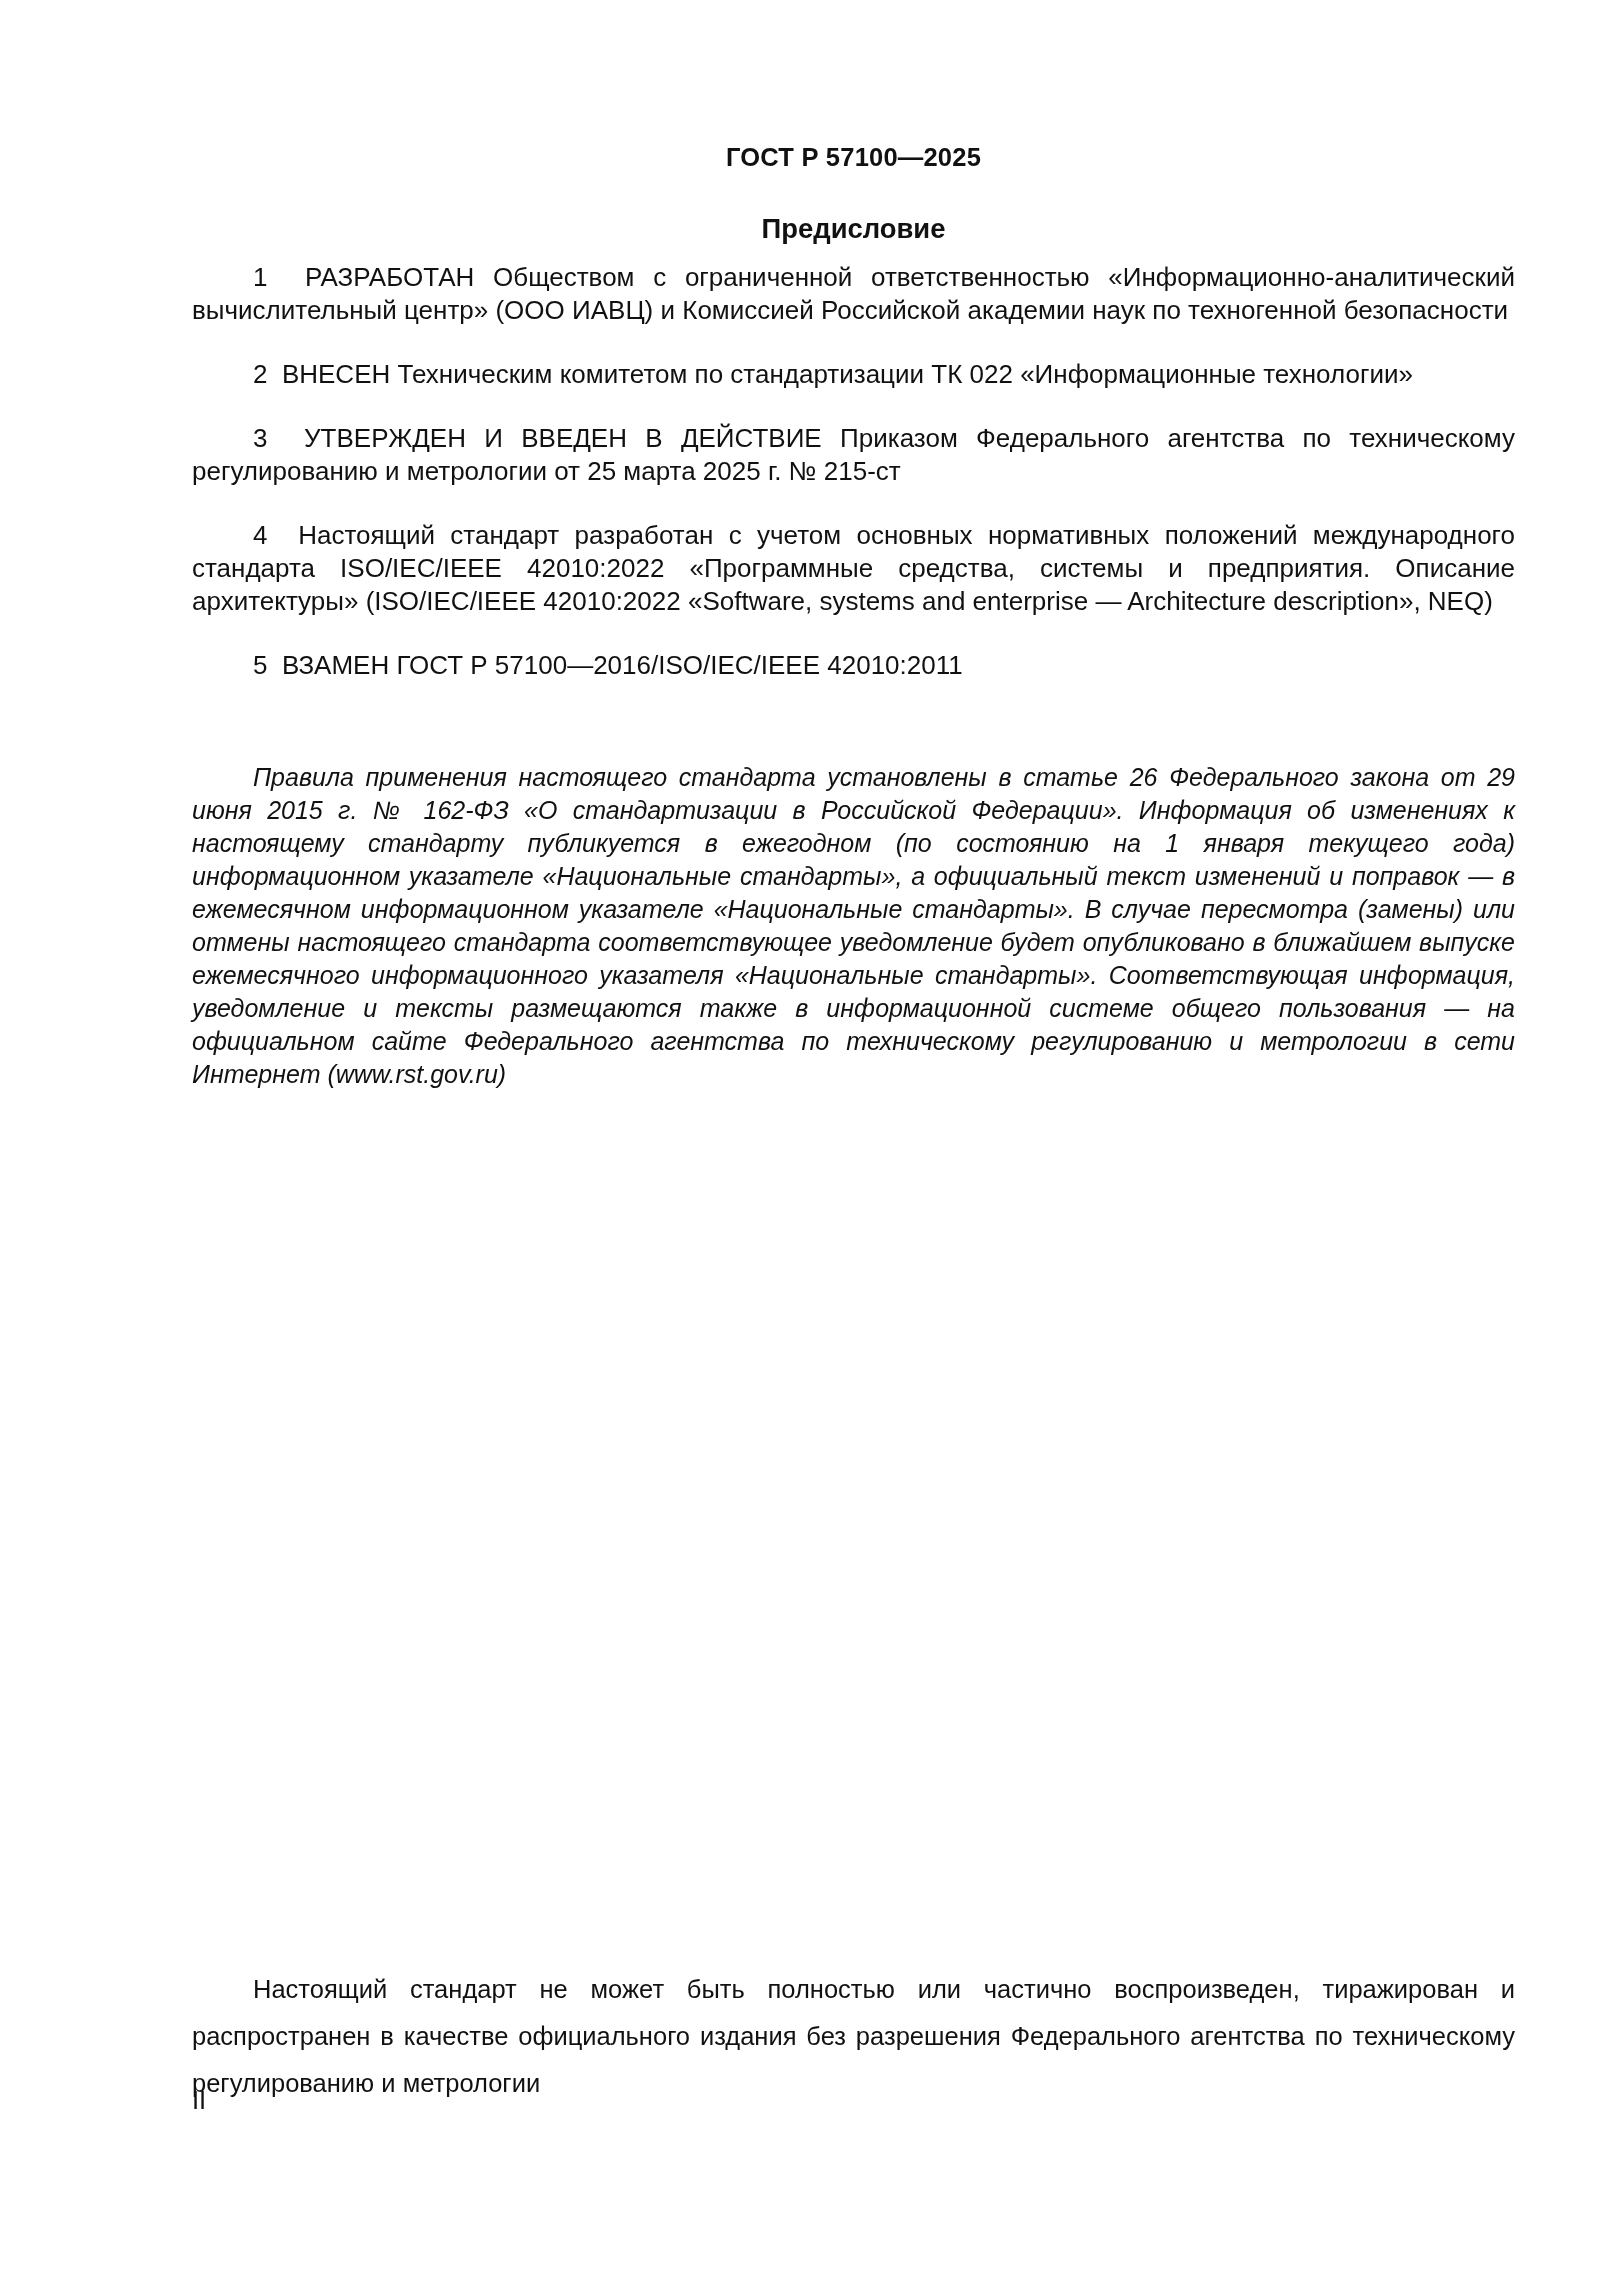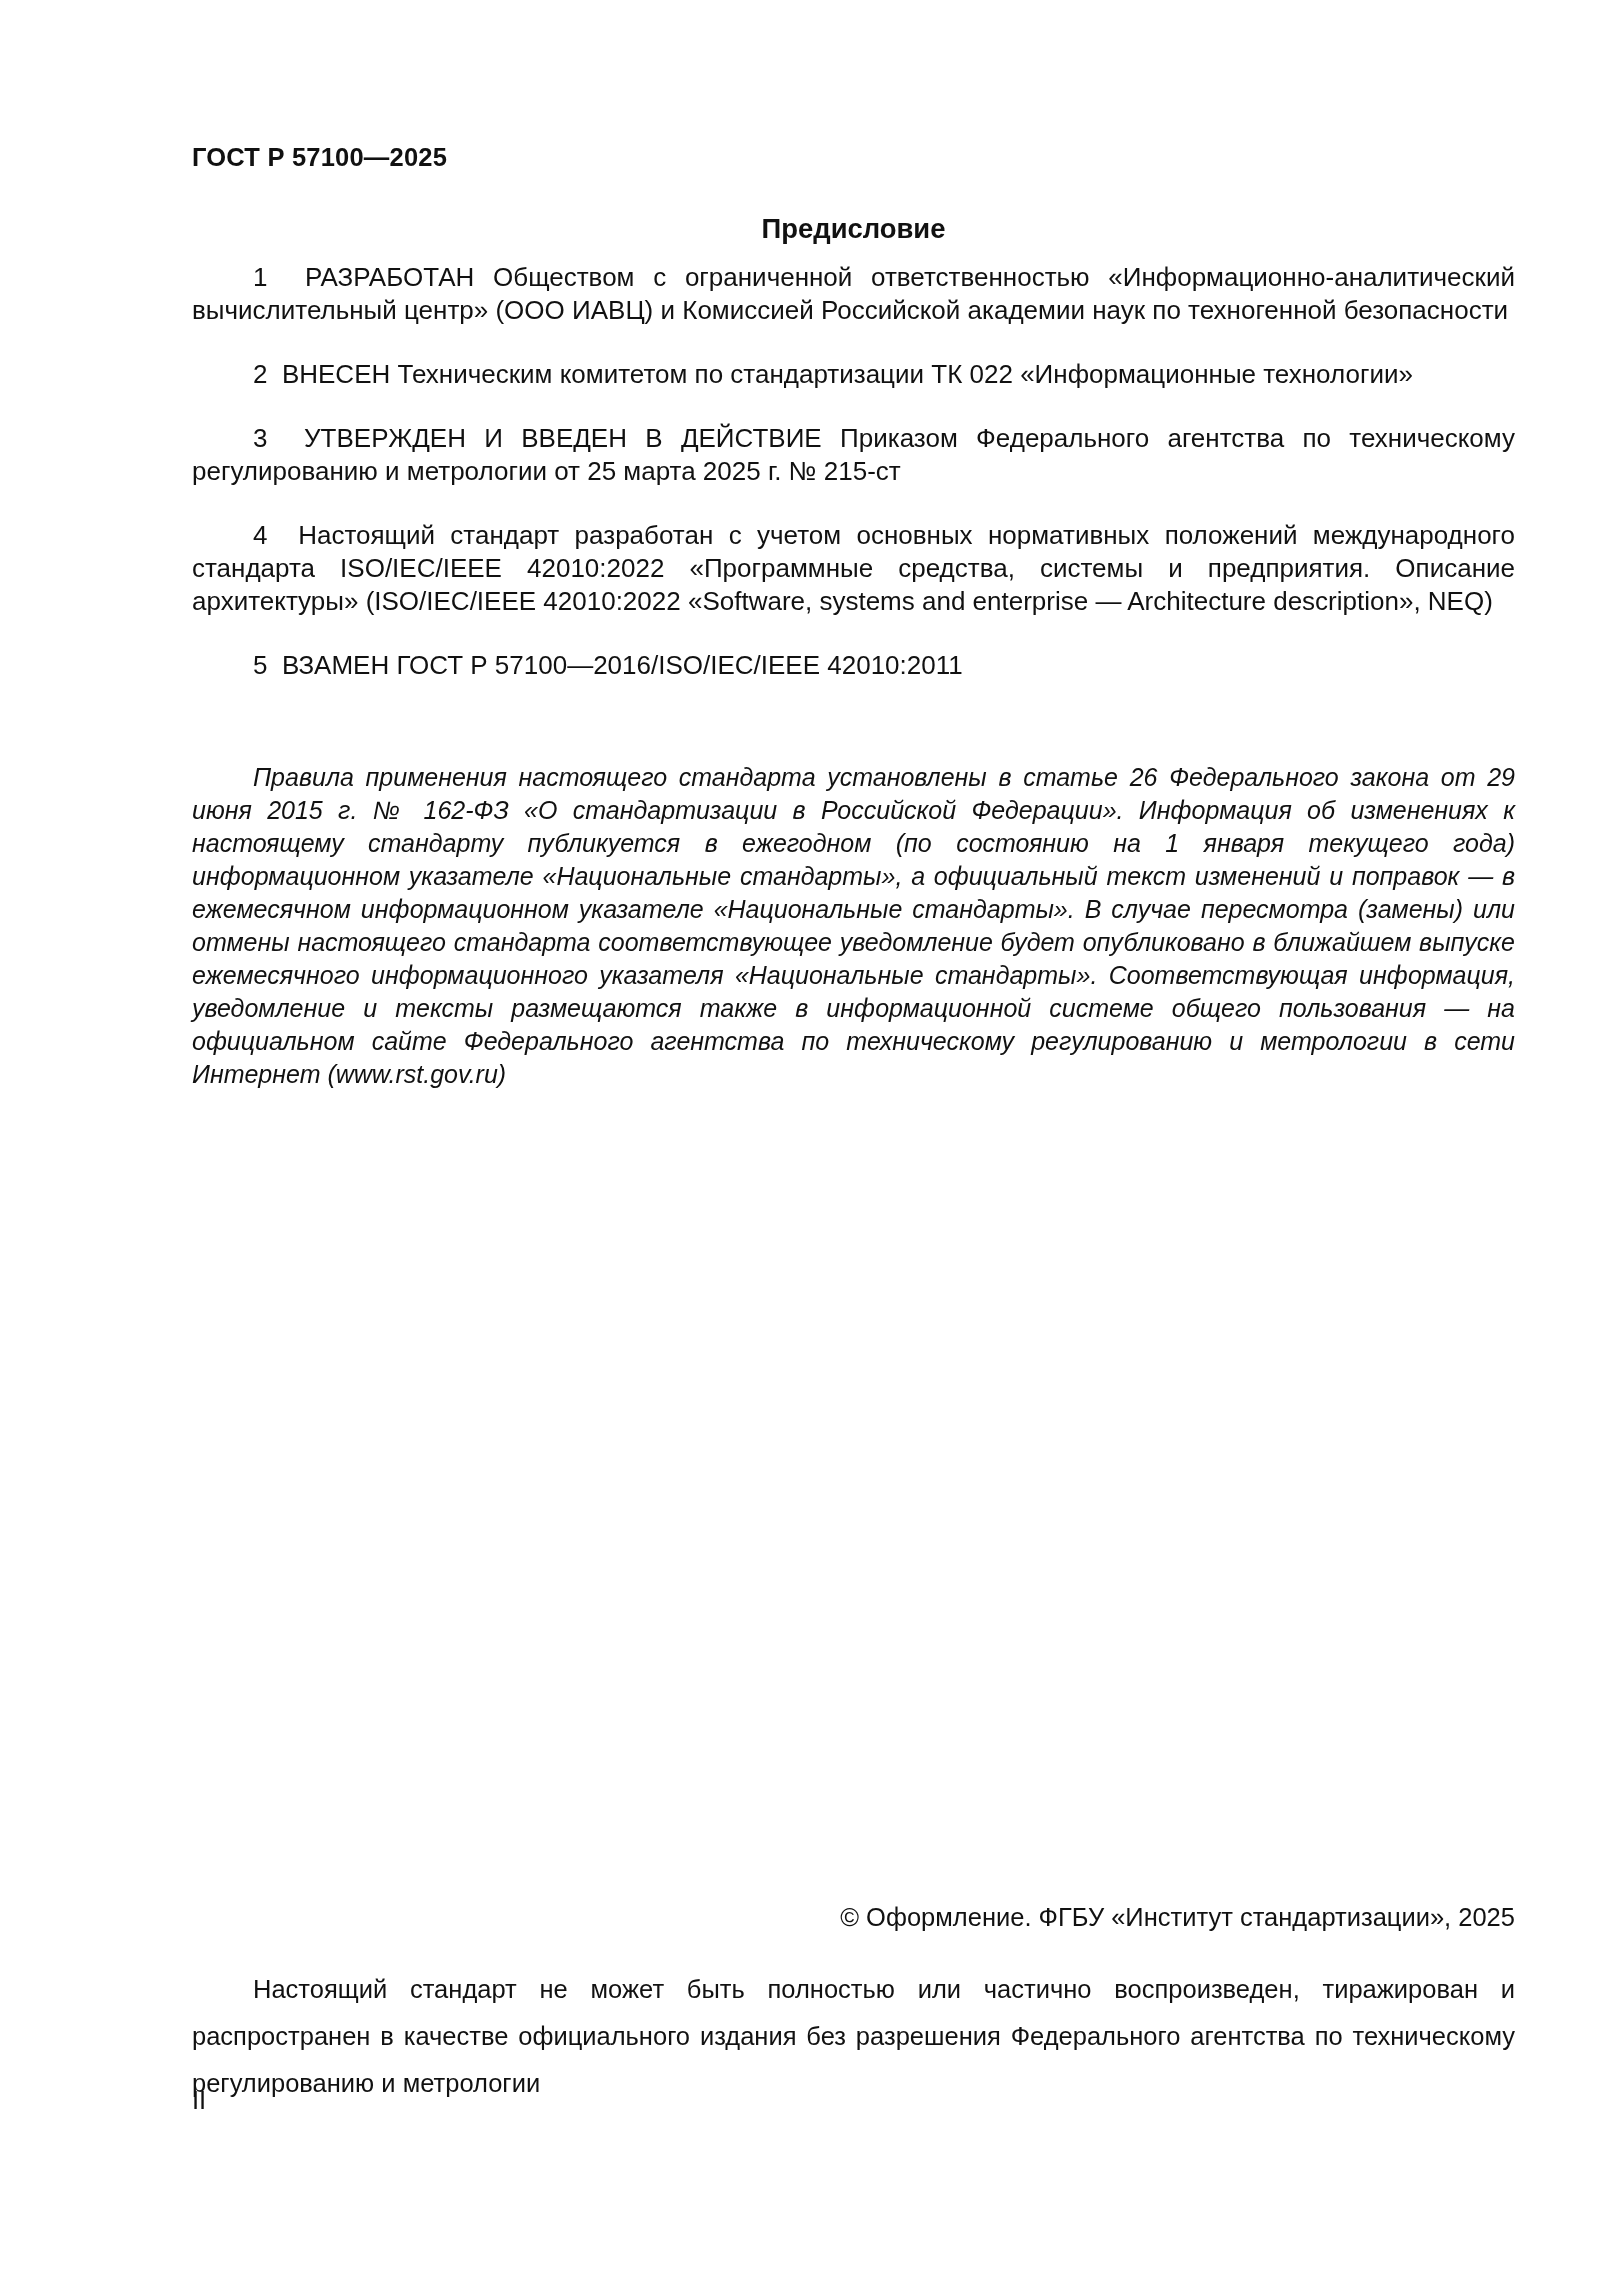--- a/index.html
+++ b/index.html
@@ -21,20 +21,21 @@
     position: absolute;
     left: 192px;
     right: 106px;
     top: 143px;
   }
   .doc-header {
     font-size: 25.5px;
     font-weight: bold;
     letter-spacing: 0.2px;
     margin: 0 0 41px 0;
+    text-align: center;
   }
   .doc-title {
     font-size: 27.4px;
     font-weight: bold;
     text-align: center;
     margin: 0 0 16px 0;
   }
   .para {
     font-size: 26px;
     line-height: 33px;
@@ -88,19 +89,18 @@
 
     <p class="para">3&nbsp;&nbsp;УТВЕРЖДЕН И ВВЕДЕН В ДЕЙСТВИЕ Приказом Федерального агентства по техническому регулированию и метрологии от 25 марта 2025 г. № 215-ст</p>
 
     <p class="para">4&nbsp;&nbsp;Настоящий стандарт разработан с учетом основных нормативных положений международного стандарта ISO/IEC/IEEE 42010:2022 «Программные средства, системы и предприятия. Описание архитектуры» (ISO/IEC/IEEE 42010:2022 «Software, systems and enterprise — Architecture description», NEQ)</p>
 
     <p class="para">5&nbsp;&nbsp;ВЗАМЕН ГОСТ Р 57100—2016/ISO/IEC/IEEE 42010:2011</p>
 
     <p class="para legal">Правила применения настоящего стандарта установлены в статье 26 Федерального закона от 29 июня 2015 г. № 162-ФЗ «О стандартизации в Российской Федерации». Информация об изменениях к настоящему стандарту публикуется в ежегодном (по состоянию на 1 января текущего года) информационном указателе «Национальные стандарты», а официальный текст изменений и поправок — в ежемесячном информационном указателе «Национальные стандарты». В случае пересмотра (замены) или отмены настоящего стандарта соответствующее уведомление будет опубликовано в ближайшем выпуске ежемесячного информационного указателя «Национальные стандарты». Соответствующая информация, уведомление и тексты размещаются также в информационной системе общего пользования — на официальном сайте Федерального агентства по техническому регулированию и метрологии в сети Интернет (www.rst.gov.ru)</p>
   </div>
 
-  <div class="copyright">© Оформление. ФГБУ «Институт стандартизации», 2025</div>
 
   <p class="restriction">Настоящий стандарт не может быть полностью или частично воспроизведен, тиражирован и распространен в качестве официального издания без разрешения Федерального агентства по техническому регулированию и метрологии</p>
 
   <div class="page-number">II</div>
 </div>
 
 
 </body></html>

